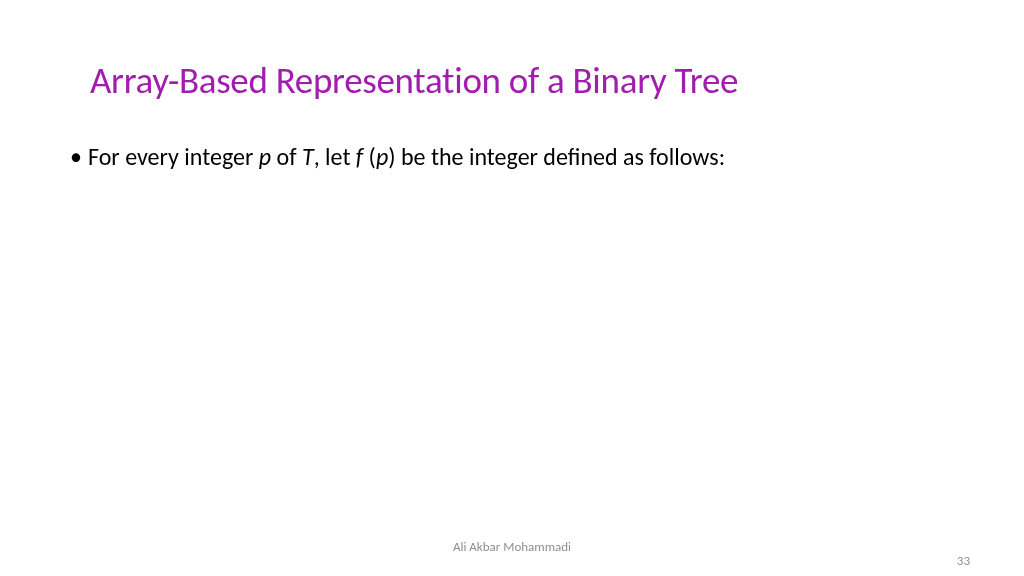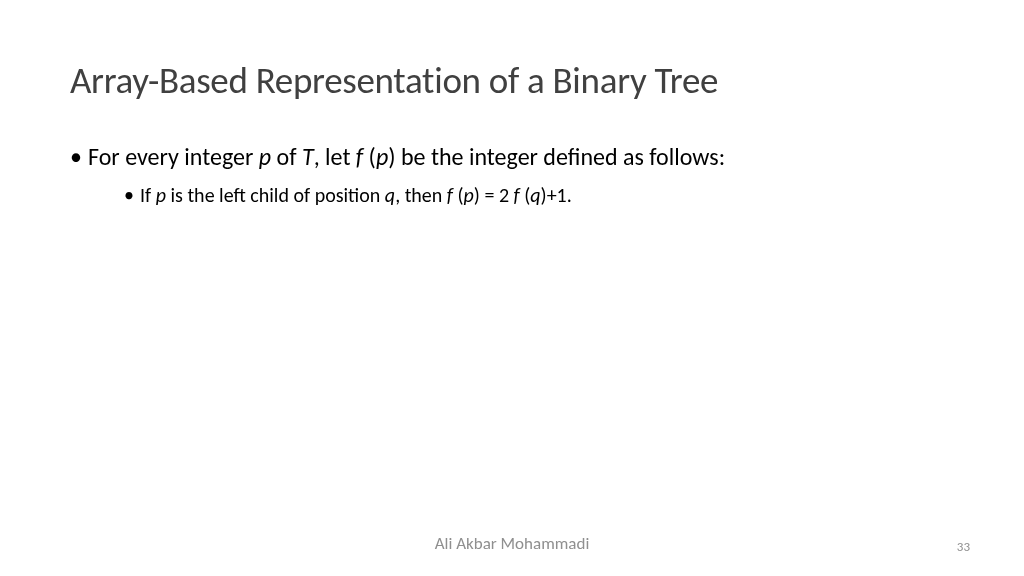--- a/index.html
+++ b/index.html
@@ -11,23 +11,24 @@
       color: #000000;
       position: relative;
       overflow: hidden;
     }
     .slide {
       padding: 58px 70px 0 70px;
     }
     .title {
       font-size: 37px;
       font-weight: 400;
-      color: #404040;
+      color: #a21caf;
       margin-bottom: 38px;
       letter-spacing: -0.3px;
+      margin-left: 20px;
     }
     .main-bullet {
       font-size: 24px;
       color: #000000;
       margin-bottom: 10px;
       padding-left: 18px;
       position: relative;
       line-height: 1.3;
     }
     .main-bullet::before {
@@ -53,42 +54,39 @@
       left: 0;
       top: 0;
     }
     .it { font-style: italic; }
     .footer {
       position: absolute;
       bottom: 22px;
       left: 0;
       width: 100%;
       text-align: center;
-      font-size: 17px;
+      font-size: 13px;
       color: #8f8f8f;
     }
     .page-num {
       position: absolute;
-      bottom: 22px;
+      bottom: 8px;
       right: 54px;
       font-size: 13px;
       color: #8f8f8f;
     }
   </style>
 </head>
 <body>
 
 <div class="slide">
   <h1 class="title">Array-Based Representation of a Binary Tree</h1>
 
   <div class="main-bullet">
     <span>For every integer </span><span class="it">p</span><span> of </span><span class="it">T</span><span>, let </span><span class="it">f </span><span>(</span><span class="it">p</span><span>) be the integer defined as follows:</span>
   </div>
 
   <div class="sub-list">
-    <div class="sub-bullet">
-      <span>If </span><span class="it">p</span><span> is the left child of position </span><span class="it">q</span><span>, then </span><span class="it">f </span><span>(</span><span class="it">p</span><span>) = 2 </span><span class="it">f </span><span>(</span><span class="it">q</span><span>)+1.</span>
-    </div>
   </div>
 </div>
 
 <div class="footer">Ali Akbar Mohammadi</div>
 <div class="page-num">33</div>
 
 </body></html>

